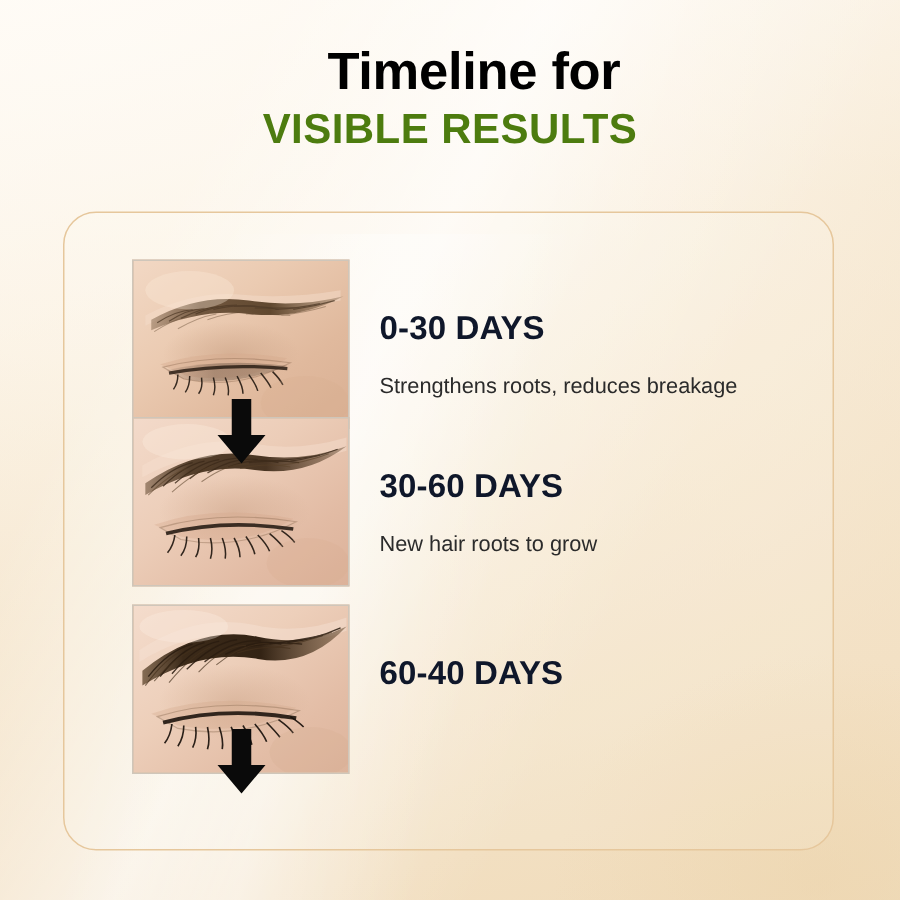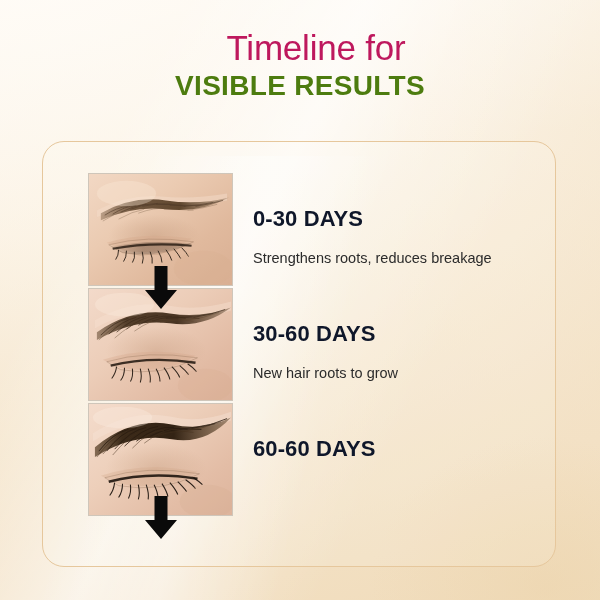--- a/index.html
+++ b/index.html
@@ -47,22 +47,22 @@
     pointer-events:none;
   }
 
   
   #headline{
     position:absolute;left:0;right:0;top:30px;text-align:center;
     line-height:1.0;
   }
   .h-line1{
     display:block;
-    font-size:35px;font-weight:400;letter-spacing:-0.2px;
-    color:#be185d;
+    font-size:35px;font-weight:700;letter-spacing:-0.2px;
+    color:#000000;
     padding-left:32px;
   }
   .h-line2{
     display:block;margin-top:7px;
     font-size:28px;font-weight:bold;letter-spacing:0.3px;
     color:#4d7c0f;
   }
 
   
   #card{
@@ -75,21 +75,21 @@
   }
 
   
   #timeline{
     position:absolute;left:88px;top:173px;width:430px;height:356px;
   }
   .row{
     position:absolute;left:0;width:430px;height:115px;
   }
   #row-0{top:0px;}
-  #row-1{top:115px;}
+  #row-1{top:105px;}
   #row-2{top:230px;}
 
   
   .photo{
     position:absolute;left:0;top:0;width:145px;height:113px;
     border:1.5px solid #CFC6BA;
     box-sizing:border-box;
     overflow:hidden;
     background:#E3C3A8;
   }
@@ -352,17 +352,17 @@
           <path d="M90 79 Q96 85 99 89"></path>
             <path d="M98 77 Q105 82 108 86"></path>
           <path d="M106 75 Q112 79 115 82"></path>
         </g>
         <ellipse cx="34" cy="14" rx="30" ry="11" fill="#FCEEE2" opacity="0.35"></ellipse>
         <ellipse cx="120" cy="99" rx="28" ry="17" fill="#D4A88A" opacity="0.2"></ellipse>
       </svg>
     </div>
 
     <div class="txt">
-      <span class="txt-title">60-60 DAYS</span>
+      <span class="txt-title">60-40 DAYS</span>
     </div>
   </div>
 
 </div>
 
 </body></html>

